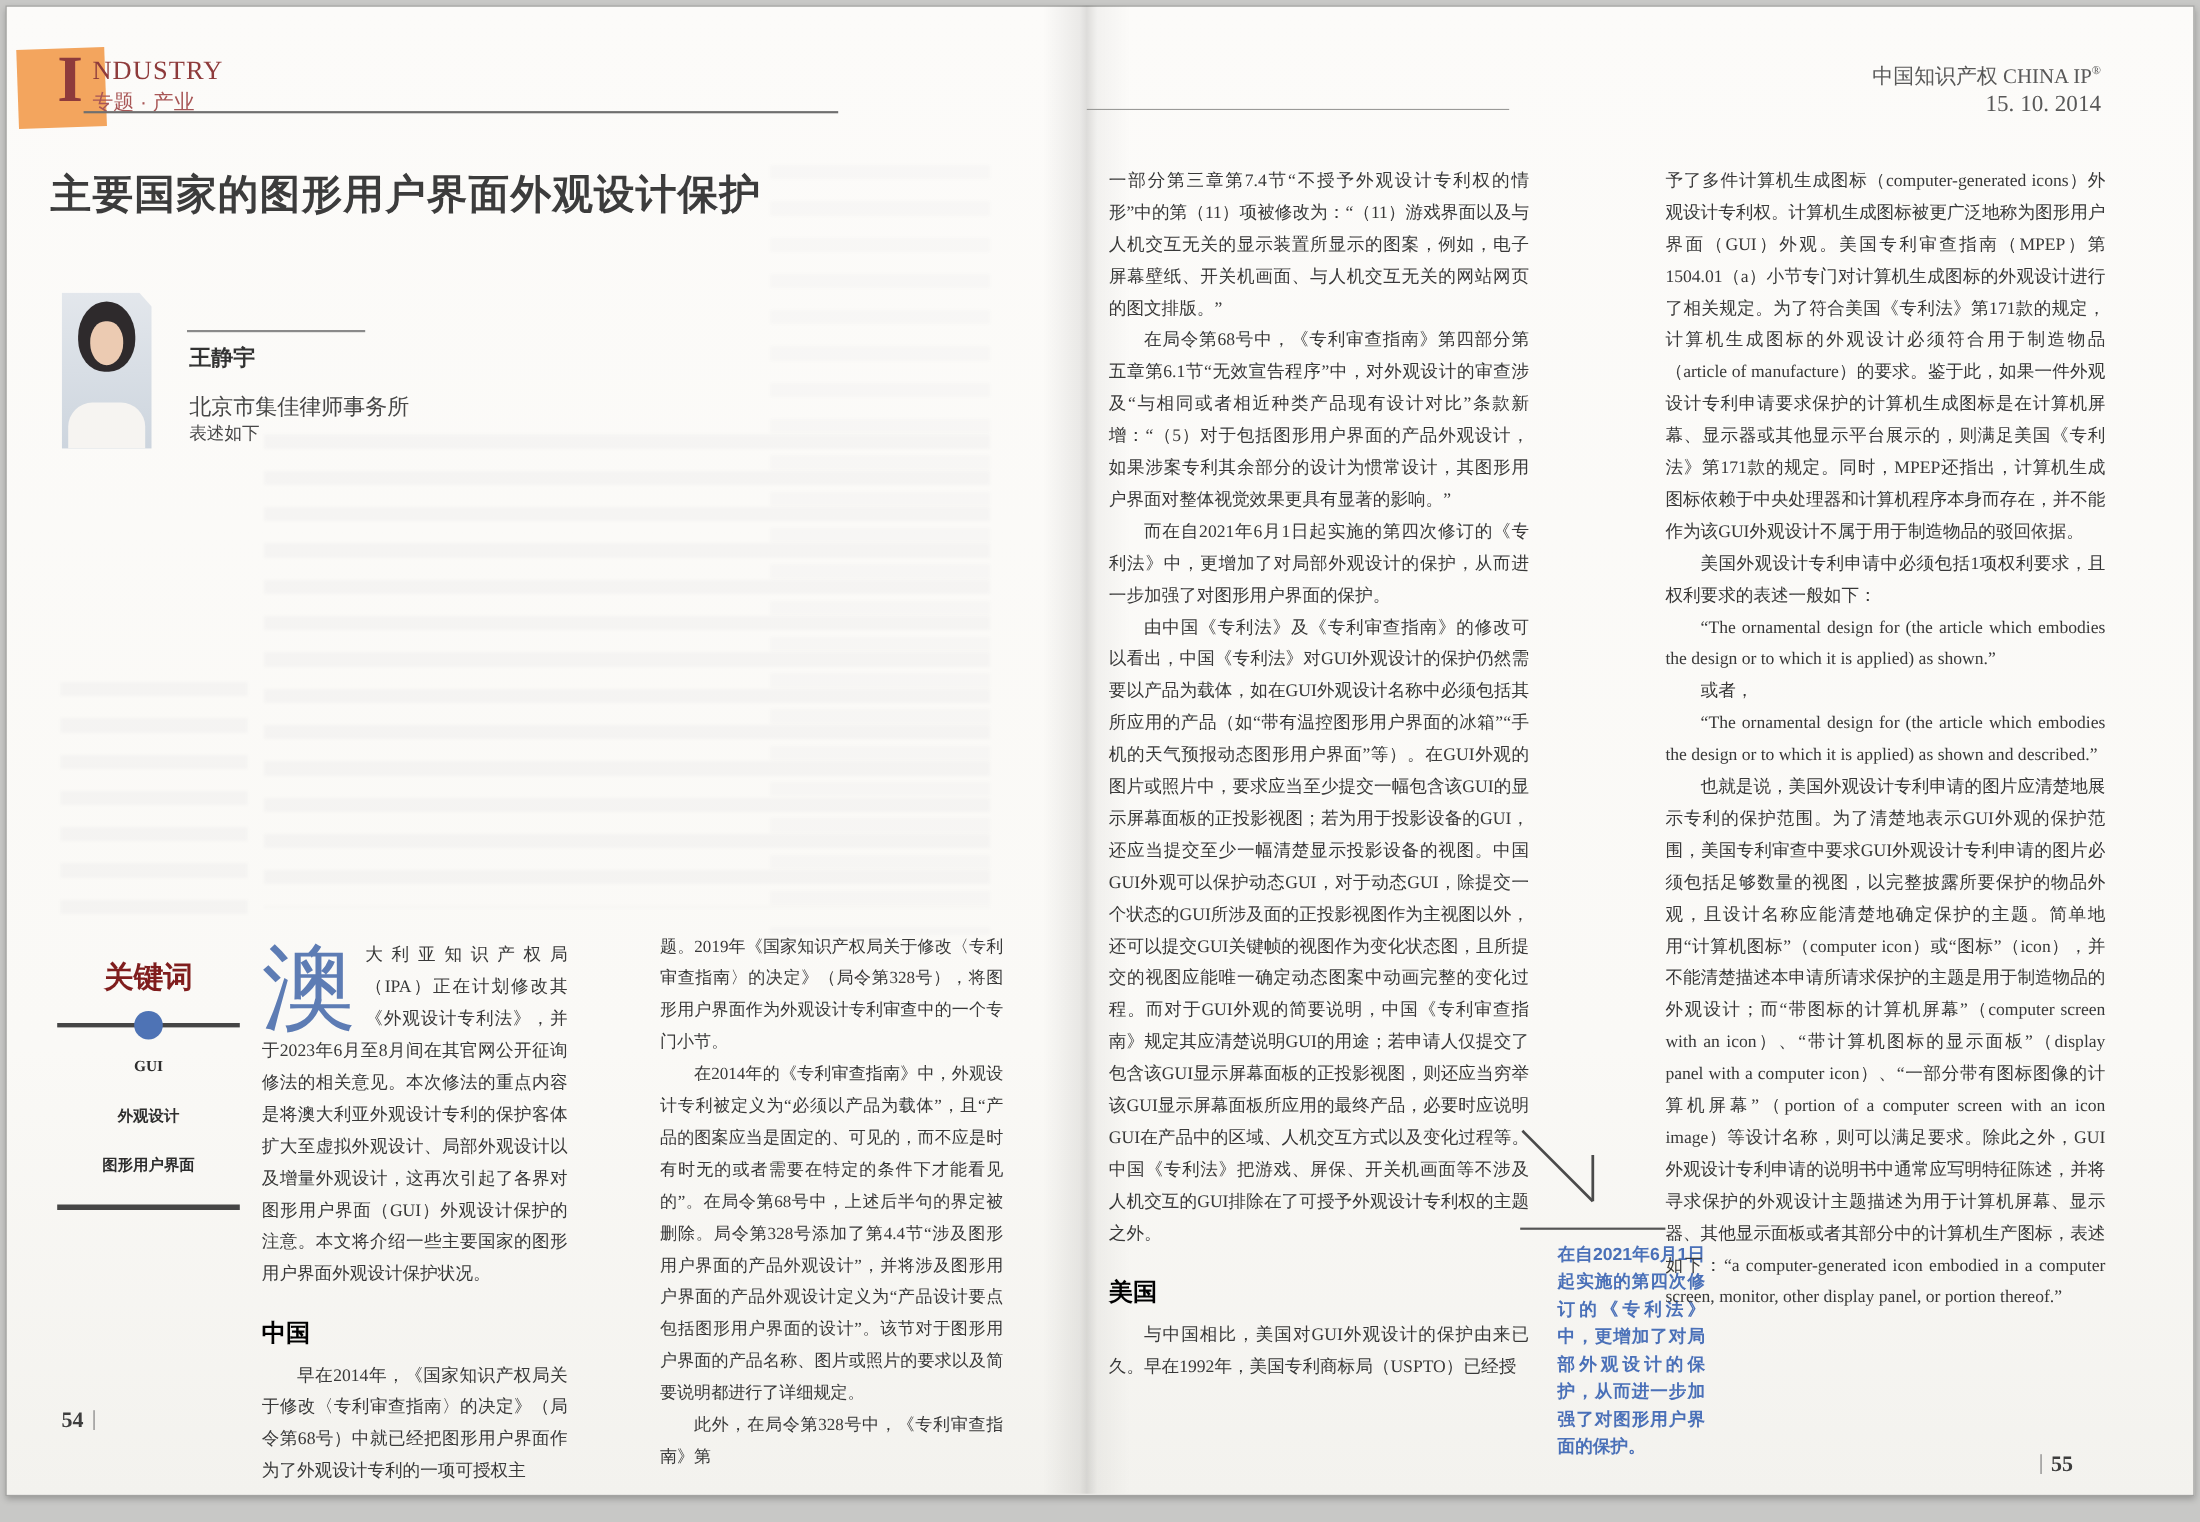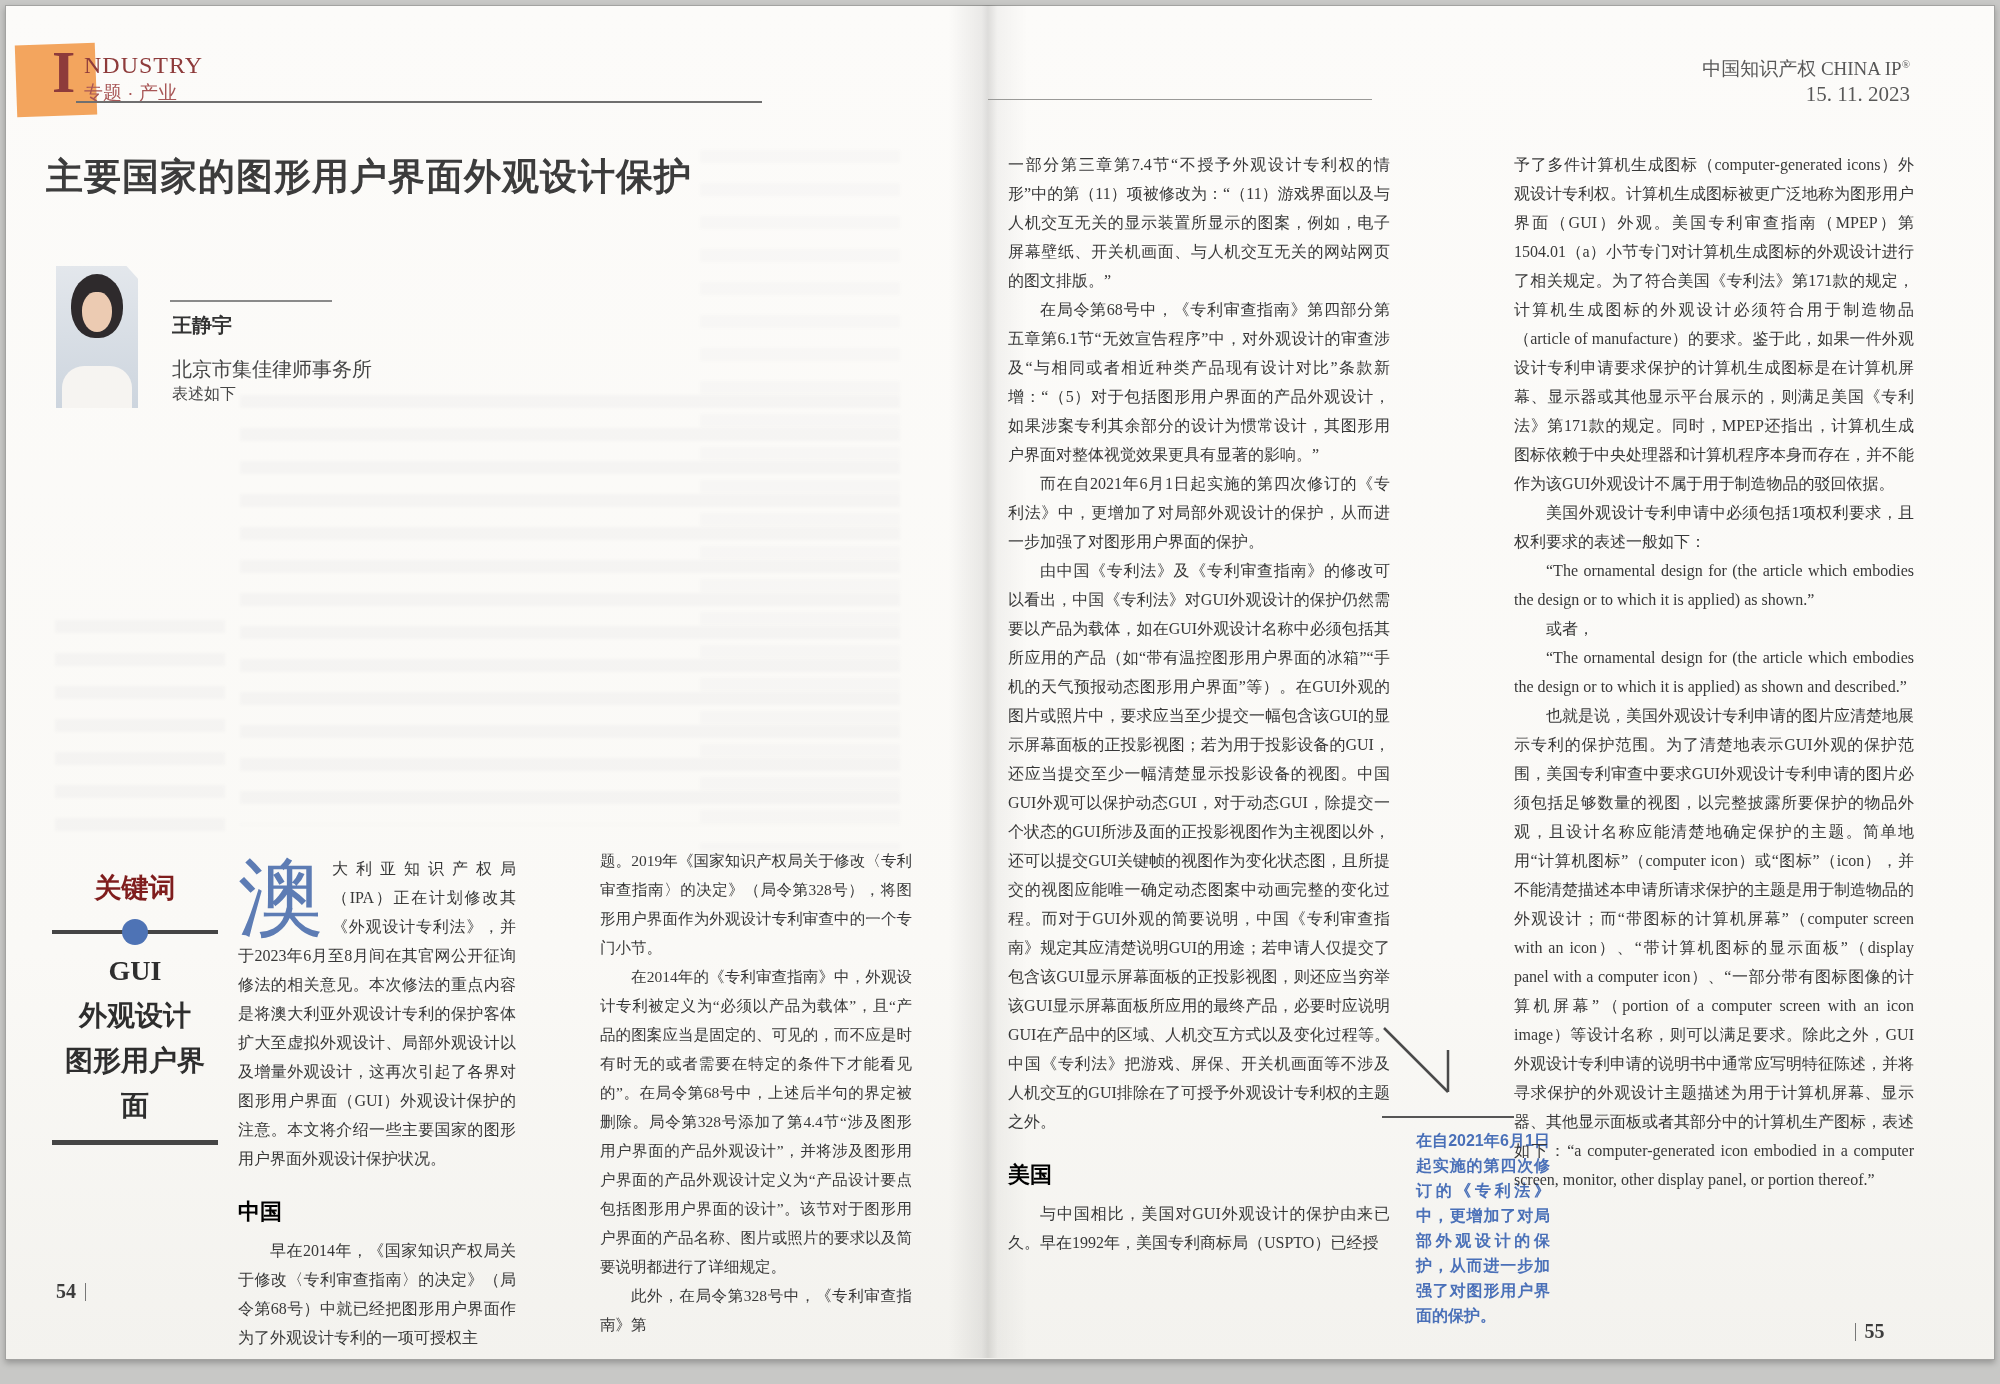--- a/index.html
+++ b/index.html
@@ -38,21 +38,21 @@
   .author-rule{position:absolute;left:170px;top:300px;width:162px;height:2px;background:#8a8a8a;}
   .author-name{position:absolute;left:172px;top:312px;font-size:20px;font-weight:bold;color:#333;font-family:"Liberation Sans",sans-serif;}
   .author-org{position:absolute;left:172px;top:356px;font-size:20px;color:#464646;font-family:"Liberation Sans",sans-serif;}
   .author-role{position:absolute;left:172px;top:384px;font-size:16px;color:#464646;font-family:"Liberation Sans",sans-serif;}
   
   .keywords{position:absolute;left:52px;top:870px;width:166px;text-align:center;}
   .kw-heading{font-size:27px;font-weight:bold;color:#7f1d1d;font-family:"Liberation Serif",serif;}
   .kw-ruledot{position:relative;height:32px;margin-top:10px;}
   .kw-ruledot .line{position:absolute;left:0;right:0;top:14px;height:4px;background:#454545;}
   .kw-ruledot .dot{position:absolute;left:50%;top:3px;margin-left:-13px;width:26px;height:26px;border-radius:50%;background:#4e73b5;}
-  .kw-item{font-size:28px;font-weight:bold;color:#2e2e2e;line-height:45px;font-family:"Liberation Serif",serif;}
+  .kw-item{font-size:14px;font-weight:bold;color:#2e2e2e;line-height:45px;font-family:"Liberation Serif",serif;}
   .kw-bottom{height:5px;background:#454545;margin-top:12px;}
   
   .bodycol{position:absolute;text-align:justify;color:#383838;}
   .bodycol p{margin:0;}
   .indent{text-indent:2em;}
   .col1{left:238px;top:854px;width:278px;font-size:16px;line-height:29px;}
   .col2{left:600px;top:846px;width:312px;font-size:15.5px;line-height:29px;}
   .col3{left:1008px;top:150px;width:382px;font-size:16px;line-height:29px;}
   .col5{left:1514px;top:150px;width:400px;font-size:16px;line-height:29px;}
   .dropcap{float:left;font-size:86px;line-height:76px;padding:6px 8px 0 0;color:#5d7cb4;font-family:"Liberation Serif",serif;}
@@ -121,21 +121,21 @@
 <div class="bodycol col2">
   <p>题。2019年《国家知识产权局关于修改〈专利审查指南〉的决定》（局令第328号），将图形用户界面作为外观设计专利审查中的一个专门小节。</p>
   <p class="indent">在2014年的《专利审查指南》中，外观设计专利被定义为“必须以产品为载体”，且“产品的图案应当是固定的、可见的，而不应是时有时无的或者需要在特定的条件下才能看见的”。在局令第68号中，上述后半句的界定被删除。局令第328号添加了第4.4节“涉及图形用户界面的产品外观设计”，并将涉及图形用户界面的产品外观设计定义为“产品设计要点包括图形用户界面的设计”。该节对于图形用户界面的产品名称、图片或照片的要求以及简要说明都进行了详细规定。</p>
   <p class="indent">此外，在局令第328号中，《专利审查指南》第</p>
 </div>
 
 <div class="pagenum pn-left"><span>54</span><span class="pn-bar"></span></div>
 
 <div class="rule-right"></div>
 <div class="journal"><span>中国知识产权 CHINA IP</span><sup>®</sup></div>
-<div class="issue-date">15. 11. 2023</div>
+<div class="issue-date">15. 10. 2014</div>
 
 <div class="bodycol col3">
   <p>一部分第三章第7.4节“不授予外观设计专利权的情形”中的第（11）项被修改为：“（11）游戏界面以及与人机交互无关的显示装置所显示的图案，例如，电子屏幕壁纸、开关机画面、与人机交互无关的网站网页的图文排版。”</p>
   <p class="indent">在局令第68号中，《专利审查指南》第四部分第五章第6.1节“无效宣告程序”中，对外观设计的审查涉及“与相同或者相近种类产品现有设计对比”条款新增：“（5）对于包括图形用户界面的产品外观设计，如果涉案专利其余部分的设计为惯常设计，其图形用户界面对整体视觉效果更具有显著的影响。”</p>
   <p class="indent">而在自2021年6月1日起实施的第四次修订的《专利法》中，更增加了对局部外观设计的保护，从而进一步加强了对图形用户界面的保护。</p>
   <p class="indent">由中国《专利法》及《专利审查指南》的修改可以看出，中国《专利法》对GUI外观设计的保护仍然需要以产品为载体，如在GUI外观设计名称中必须包括其所应用的产品（如“带有温控图形用户界面的冰箱”“手机的天气预报动态图形用户界面”等）。在GUI外观的图片或照片中，要求应当至少提交一幅包含该GUI的显示屏幕面板的正投影视图；若为用于投影设备的GUI，还应当提交至少一幅清楚显示投影设备的视图。中国GUI外观可以保护动态GUI，对于动态GUI，除提交一个状态的GUI所涉及面的正投影视图作为主视图以外，还可以提交GUI关键帧的视图作为变化状态图，且所提交的视图应能唯一确定动态图案中动画完整的变化过程。而对于GUI外观的简要说明，中国《专利审查指南》规定其应清楚说明GUI的用途；若申请人仅提交了包含该GUI显示屏幕面板的正投影视图，则还应当穷举该GUI显示屏幕面板所应用的最终产品，必要时应说明GUI在产品中的区域、人机交互方式以及变化过程等。中国《专利法》把游戏、屏保、开关机画面等不涉及人机交互的GUI排除在了可授予外观设计专利权的主题之外。</p>
   <p class="sec-heading">美国</p>
   <p class="indent">与中国相比，美国对GUI外观设计的保护由来已久。早在1992年，美国专利商标局（USPTO）已经授</p>
 </div>
 

